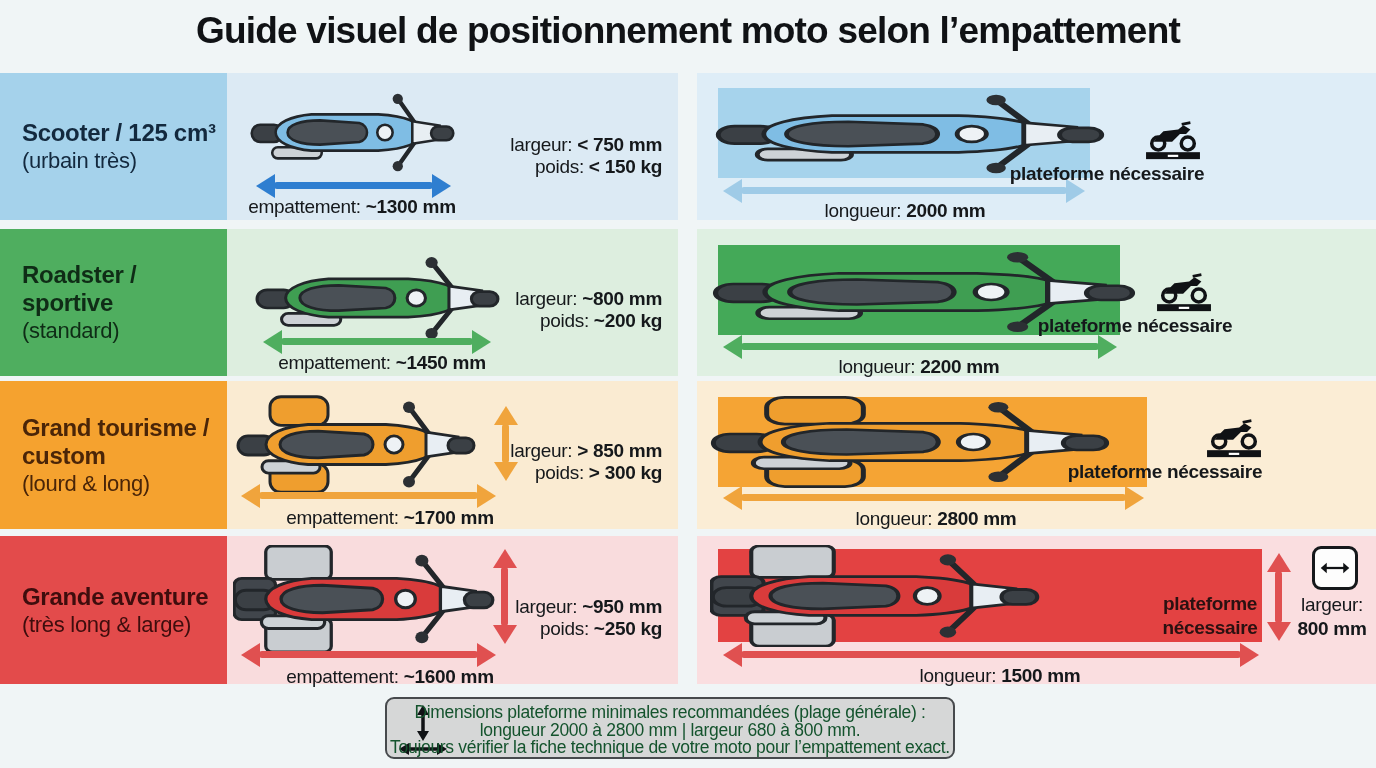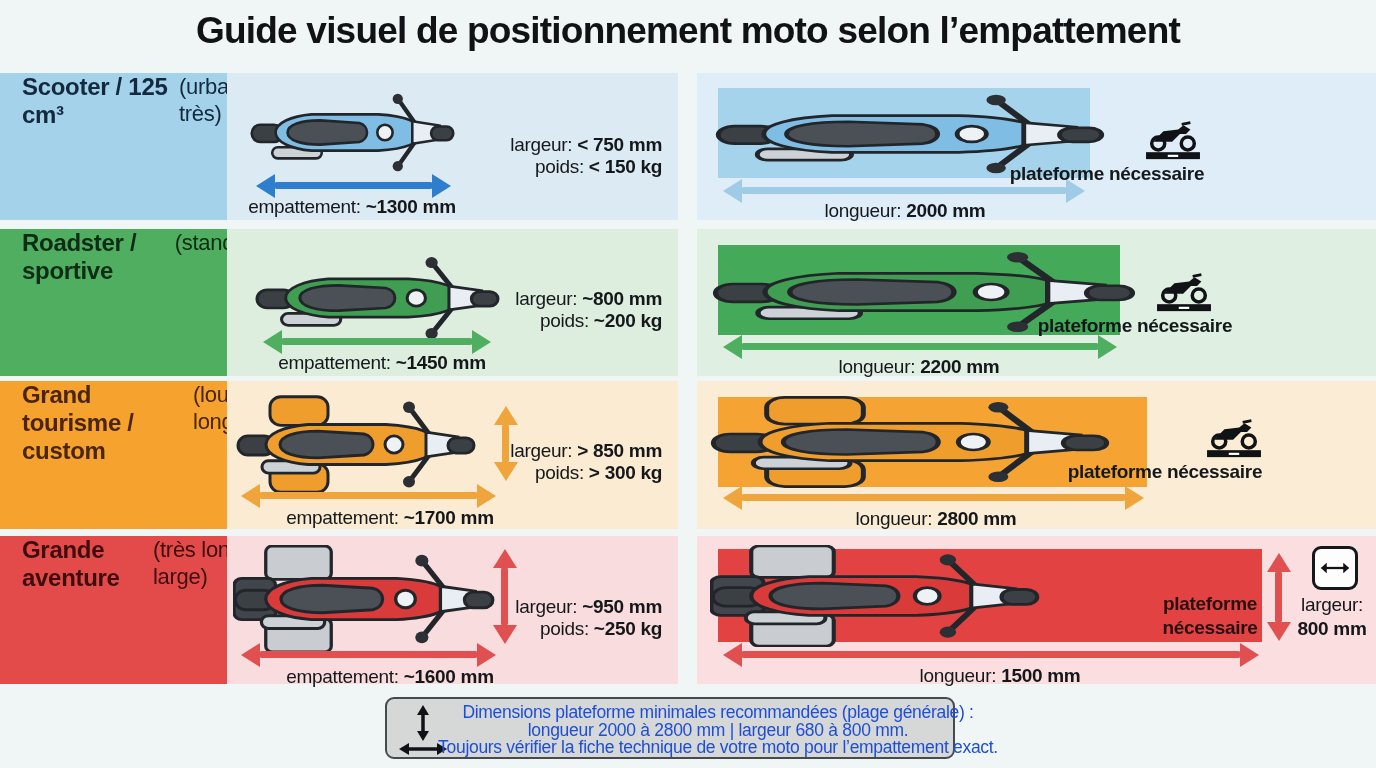--- a/index.html
+++ b/index.html
@@ -16,21 +16,21 @@
   }
   
   .row{position:absolute;left:0;width:1376px;}
   .r0{top:73px;height:147px;}
   .r1{top:229px;height:147px;}
   .r2{top:381px;height:148px;}
   .r3{top:536px;height:148px;}
   .label-block{
     position:absolute;left:0;top:0;width:272px;height:100%;
     background:var(--label-bg);
-    display:flex;flex-direction:row;justify-content:center;
+    display:flex;flex-direction:column;justify-content:center;
     padding-left:22px;box-sizing:border-box;
   }
   .label-title{font-size:24px;font-weight:bold;color:var(--label-text);line-height:28px;max-width:195px;}
   .label-sub{font-size:22px;color:var(--label-text);line-height:27px;}
   .mid-panel{position:absolute;left:227px;top:0;width:451px;height:100%;background:var(--row-bg);}
   .right-panel{position:absolute;left:697px;top:0;width:679px;height:100%;background:var(--panel-bg);}
   .platform-rect{position:absolute;background:var(--rect);}
   
   .caption{position:absolute;width:240px;text-align:center;font-size:19px;color:#15181b;white-space:nowrap;}
   .caption b{font-weight:bold;}
@@ -58,21 +58,21 @@
     border:3px solid #15181b;border-radius:9px;display:flex;align-items:center;justify-content:center;
   }
   .largeur-box{position:absolute;width:130px;text-align:center;font-size:19px;color:#15181b;line-height:24px;}
   .largeur-box b{font-weight:bold;}
   
   .footer-note{
     position:absolute;left:385px;top:697px;width:570px;height:62px;
     background:#d6d7d7;border:2px solid #474a4d;border-radius:9px;box-sizing:border-box;
   }
   .footer-lines{position:absolute;left:0;top:5px;width:100%;text-align:center;
-    font-size:17.5px;color:#1d4ed8;line-height:17.5px;padding-left:48px;}
+    font-size:17.5px;color:#14532d;line-height:17.5px;}
   .footer-lines div{margin-bottom:0;}
   .footer-icon{position:absolute;left:10px;top:4px;width:52px;height:54px;}
 </style>
 </head>
 <body>
 
 <svg width="0" height="0" style="position:absolute" aria-hidden="true">
   <defs>
     <symbol id="bike" viewBox="0 0 240 110" preserveAspectRatio="none">
       <rect x="2" y="46" width="36" height="20" rx="10" fill="#3b4045" stroke="#22262a" stroke-width="3"></rect>

